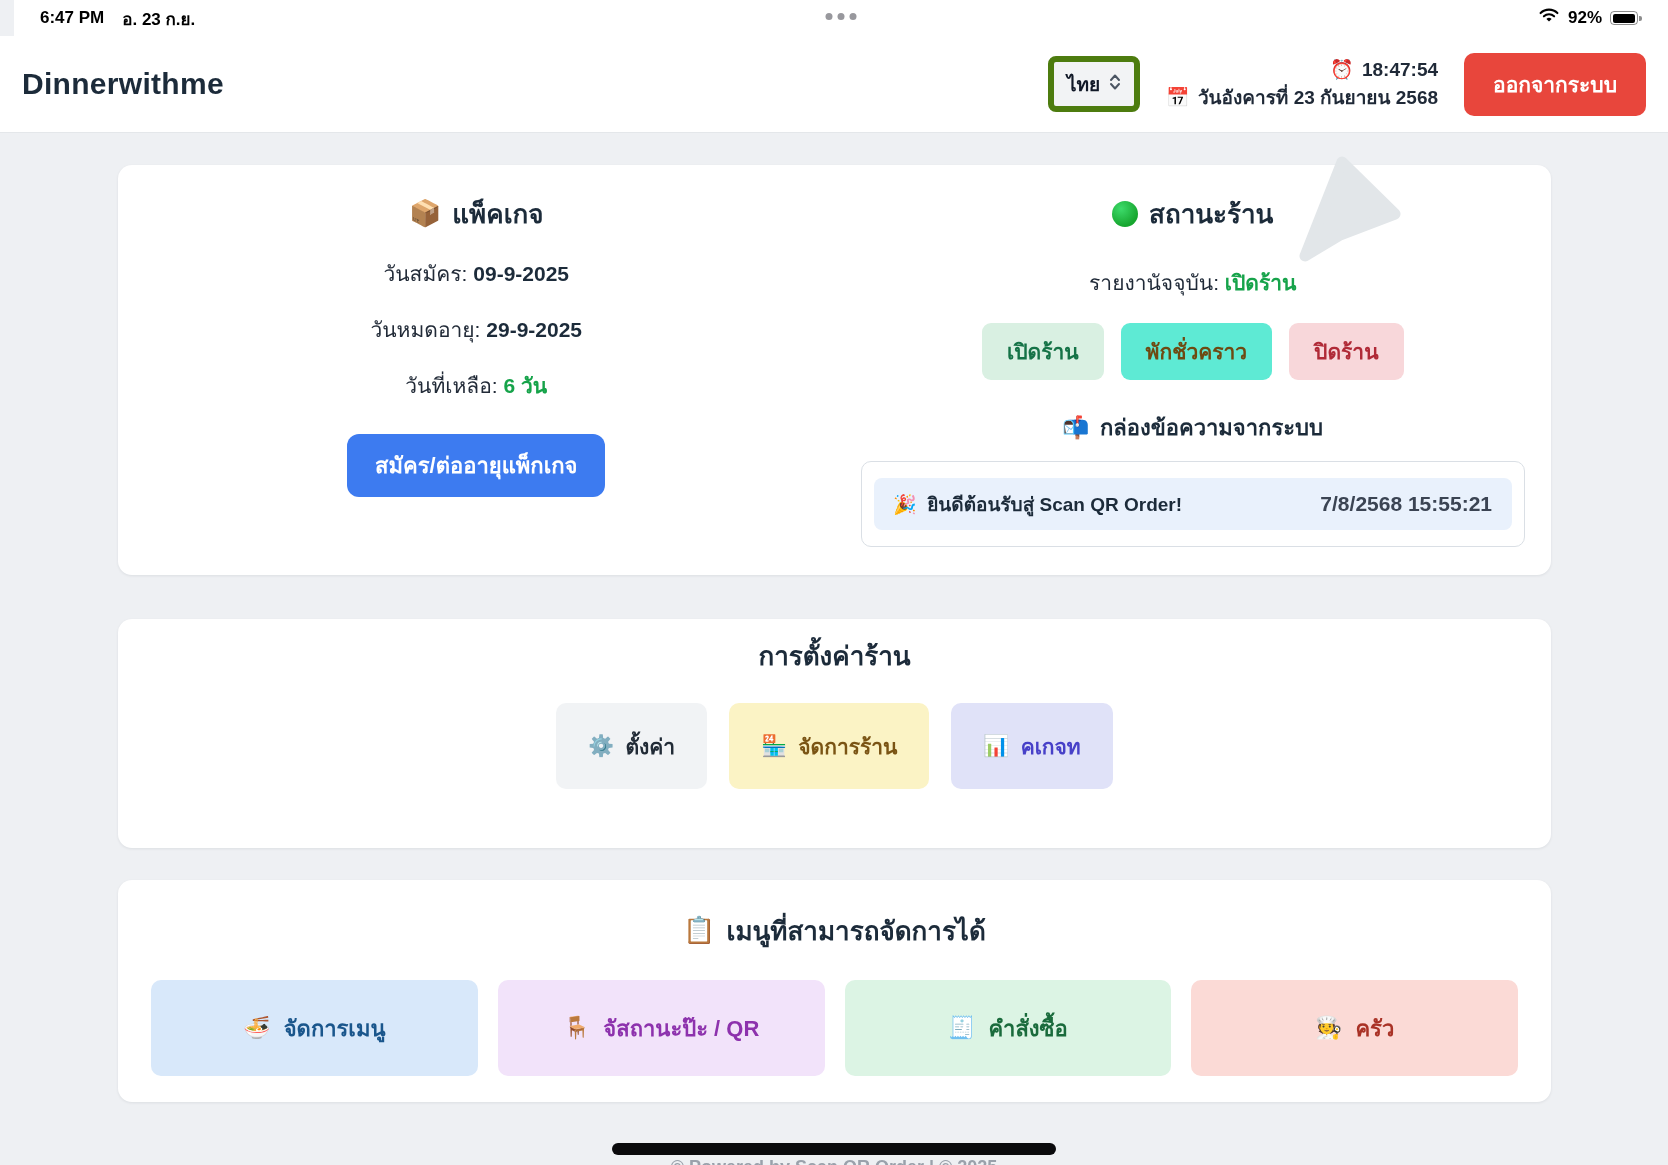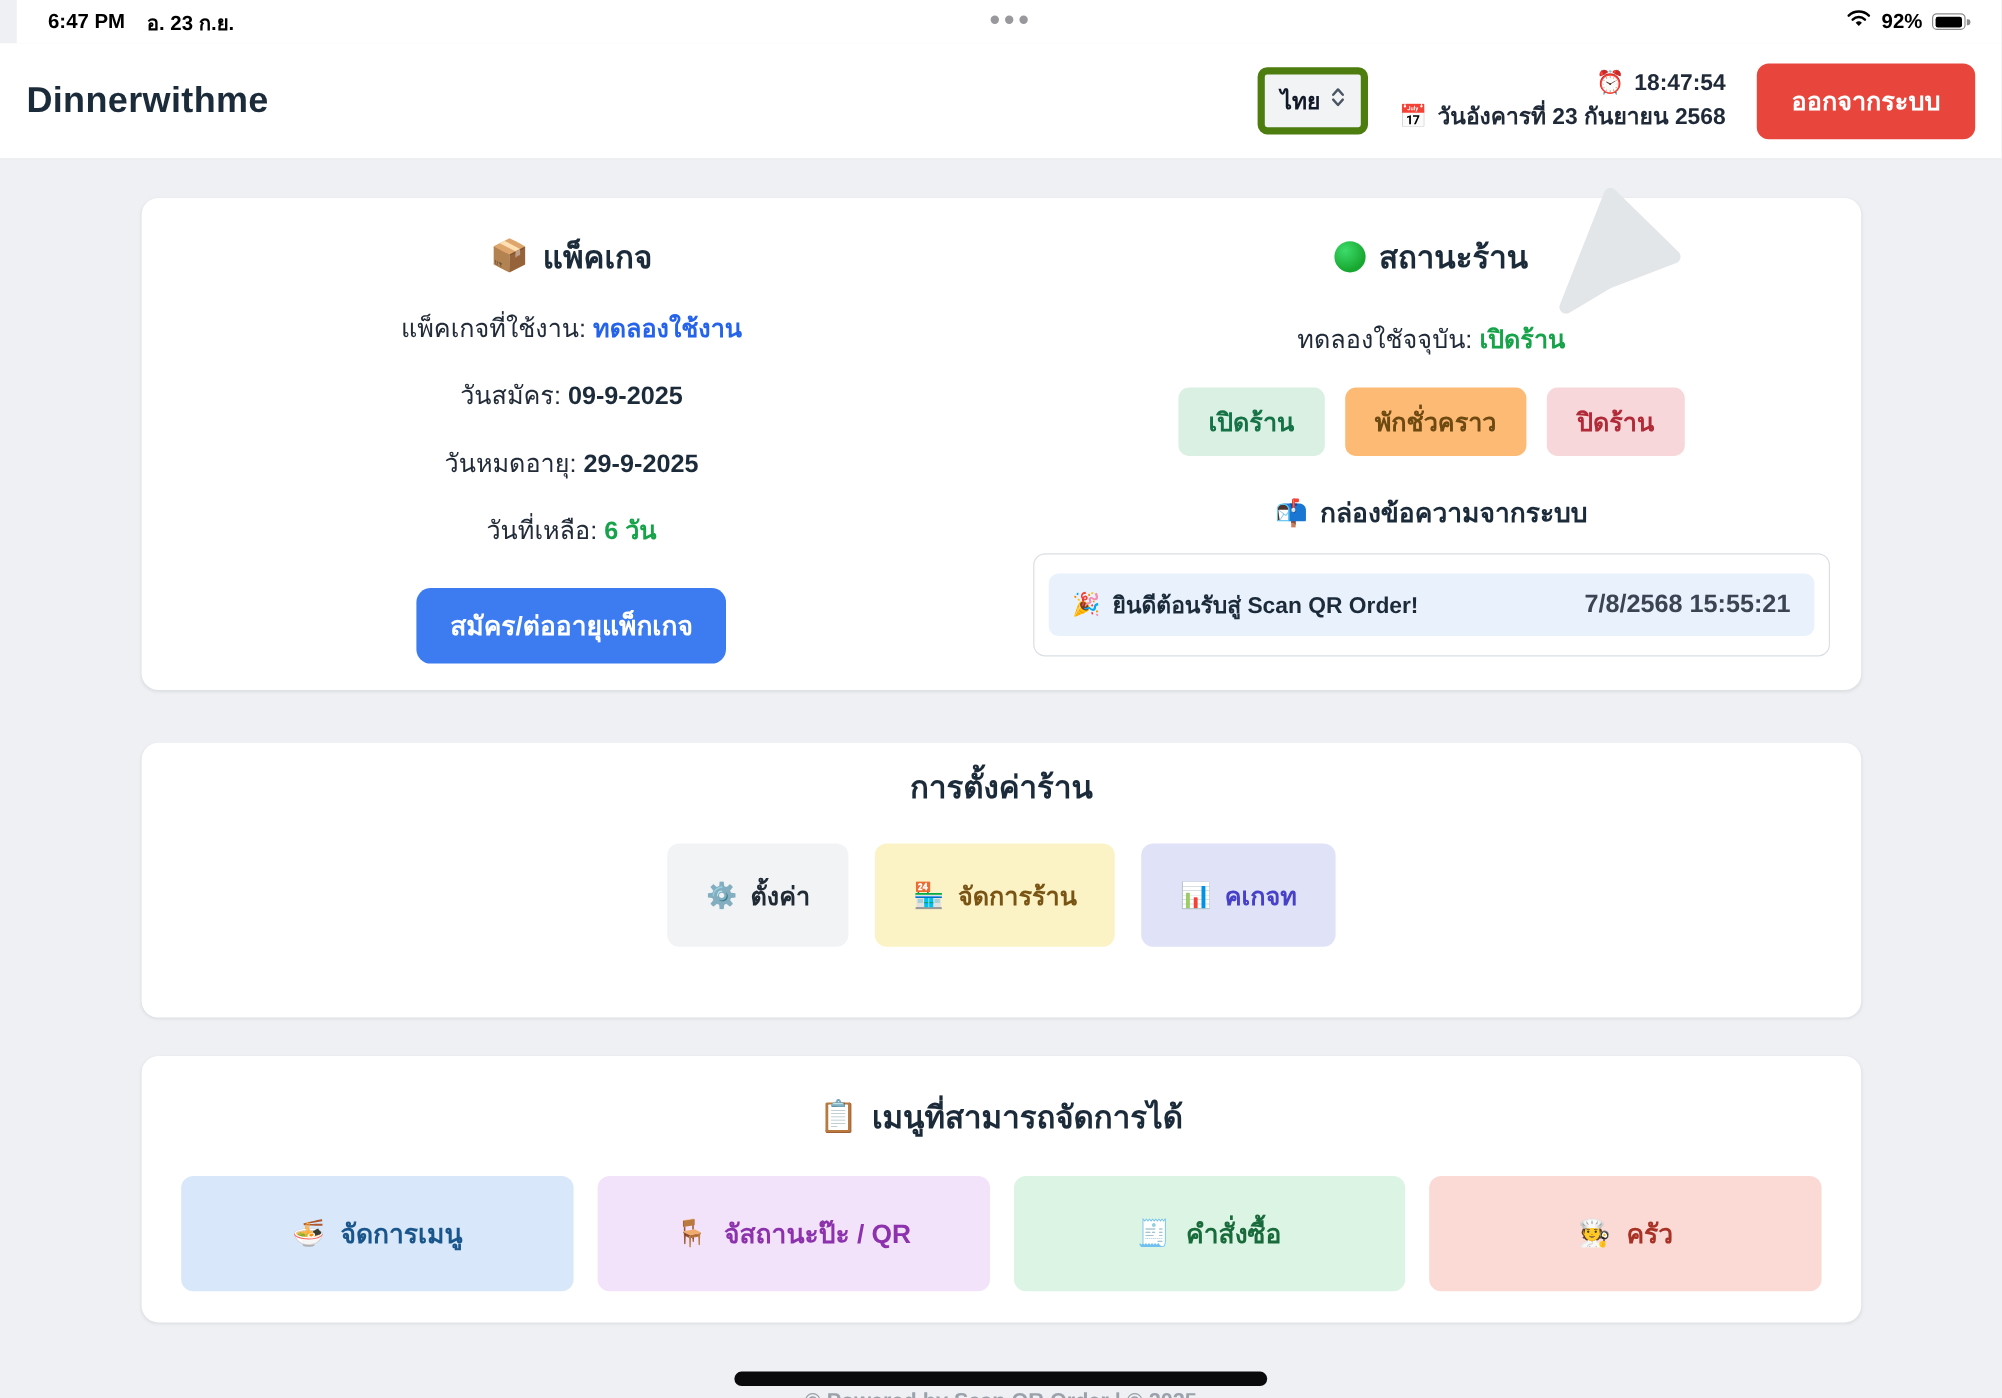--- a/index.html
+++ b/index.html
@@ -72,21 +72,21 @@
 
   .green-dot { width: 26px; height: 26px; border-radius: 50%;
     background: radial-gradient(circle at 35% 30%, #3ddb6b, #17a62f 70%);
     display: inline-block; }
   .current-line { margin-top: 32px; font-size: 21px; }
   .current-line b { font-weight: 800; }
   .status-pills { margin-top: 24px; display: flex; gap: 17px; }
   .pill { font-size: 21px; font-weight: 700; border: none; border-radius: 9px;
     padding: 12px 25px; cursor: pointer; font-family: inherit; }
   .pill-open  { background: #d9f0e2; color: #157347; }
-  .pill-pause { background: #fdba74; color: #6e4a12; text-align: center; }
+  .pill-pause { background: #5eead4; color: #6e4a12; text-align: center; }
   .pill-close { background: #f8d7da; color: #b02a37; }
   .inbox-title { margin-top: 30px; font-size: 22px; font-weight: 800; color: #1c2b3a;
     display: flex; align-items: center; gap: 10px; }
   .inbox-box { margin-top: 16px; width: calc(100% - 52px); background: #fff;
     border: 1px solid #dadfe5; border-radius: 10px; padding: 16px 12px; }
   .inbox-msg { background: #e9f1fc; border-radius: 8px; height: 52px;
     display: flex; align-items: center; padding: 0 20px; cursor: pointer; }
   .msg-text { font-size: 19px; font-weight: 700; color: #1c2b3a;
     display: flex; align-items: center; gap: 10px; }
   .msg-time { margin-left: auto; font-size: 21px; font-weight: 600; color: #3b4453; }
@@ -179,45 +179,41 @@
 </div>
 
 <div class="card" id="card-package-status">
 
   <div class="half">
     <div class="card-title">
       <span class="emoji">📦</span>
       <span>แพ็คเกจ</span>
     </div>
     <div class="pkg-line">
-      <span>แพ็คเกจที่ใช้งาน:</span>
-      <b class="val-blue">ทดลองใช้งาน</b>
-    </div>
-    <div class="pkg-line">
       <span>วันสมัคร:</span>
       <b>09-9-2025</b>
     </div>
     <div class="pkg-line">
       <span>วันหมดอายุ:</span>
       <b>29-9-2025</b>
     </div>
     <div class="pkg-line">
       <span>วันที่เหลือ:</span>
       <b class="val-green">6 วัน</b>
     </div>
     <button class="renew-btn">สมัคร/ต่ออายุแพ็กเกจ</button>
   </div>
 
   <div class="half">
     <div class="card-title">
       <span class="green-dot"></span>
       <span>สถานะร้าน</span>
     </div>
     <div class="current-line">
-      <span>ทดลองใชัจจุบัน:</span>
+      <span>รายงานัจจุบัน:</span>
       <b class="val-green">เปิดร้าน</b>
     </div>
     <div class="status-pills">
       <button class="pill pill-open">เปิดร้าน</button>
       <button class="pill pill-pause">พักชั่วคราว</button>
       <button class="pill pill-close">ปิดร้าน</button>
     </div>
     <div class="inbox-title">
       <span class="emoji">📬</span>
       <span>กล่องข้อความจากระบบ</span>

